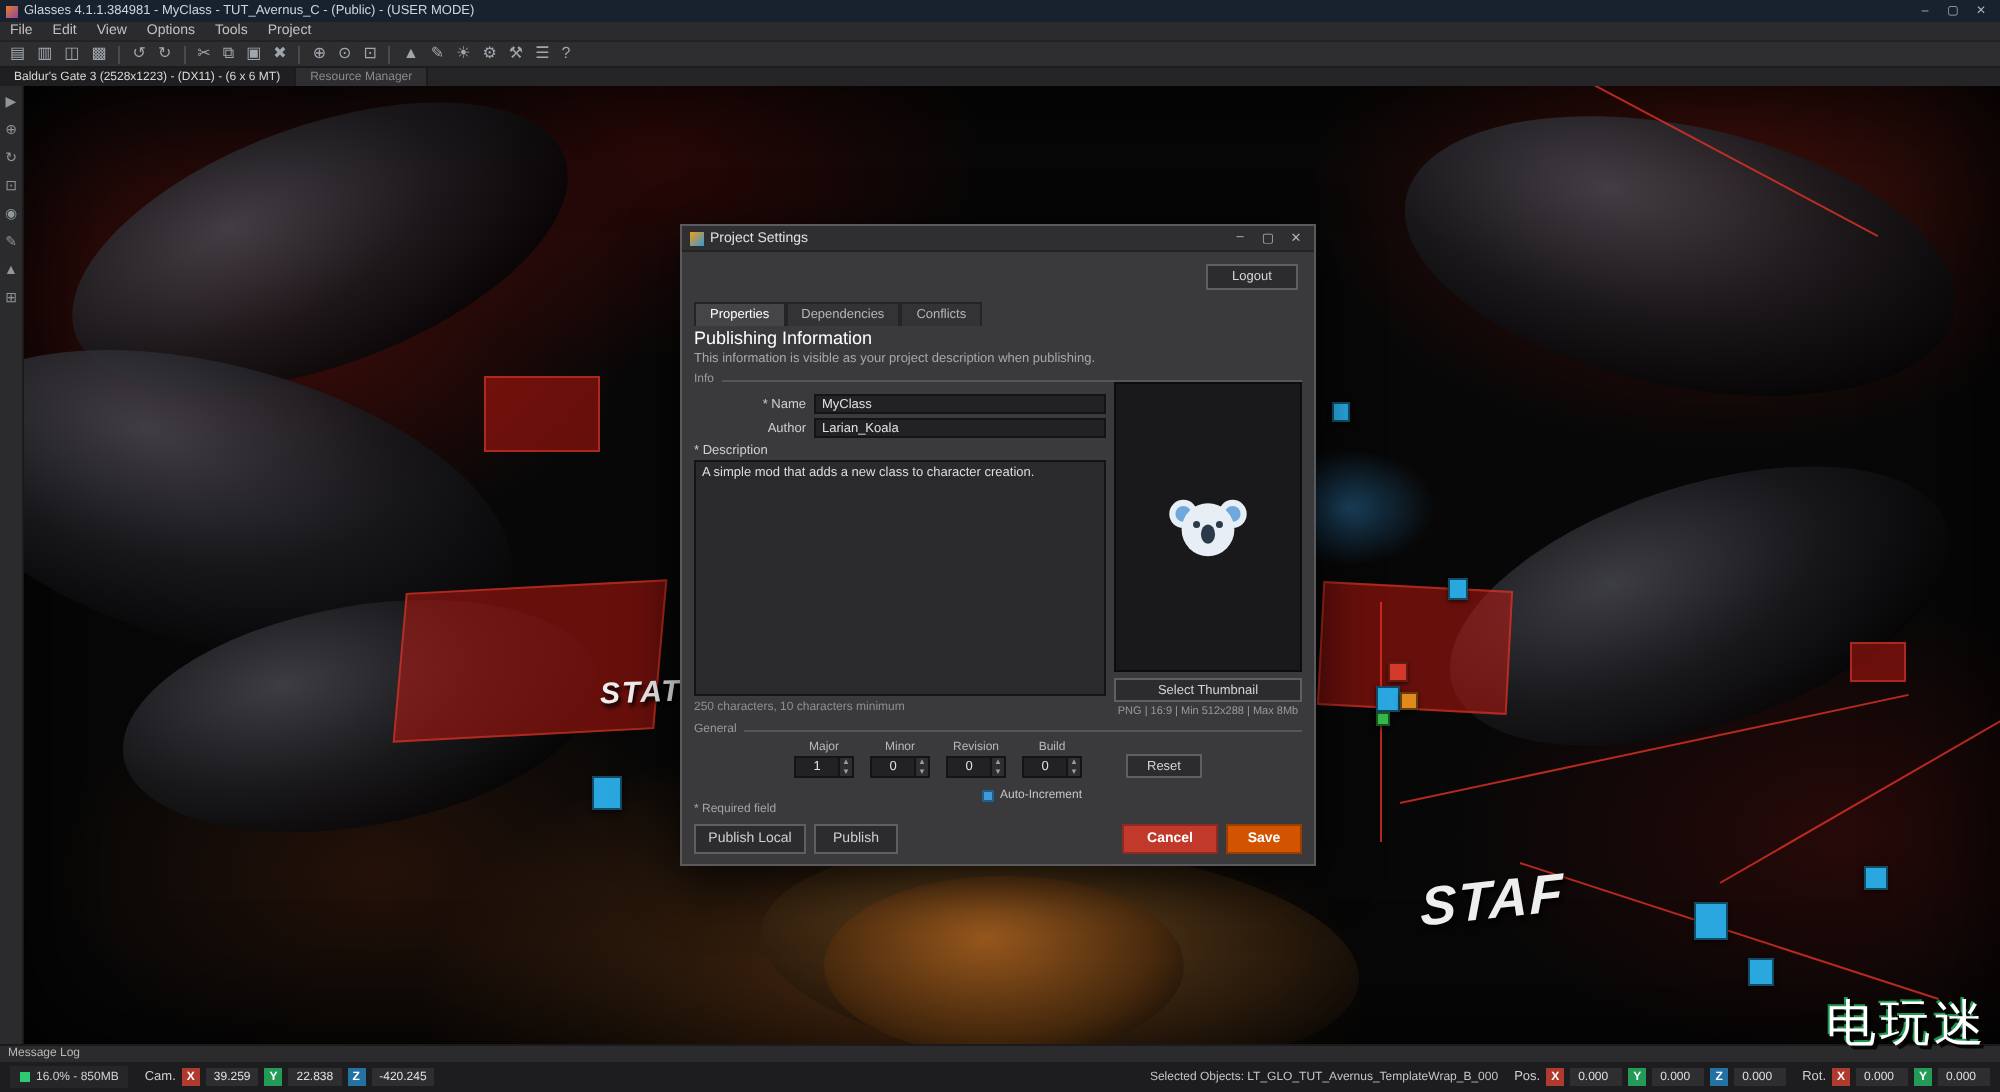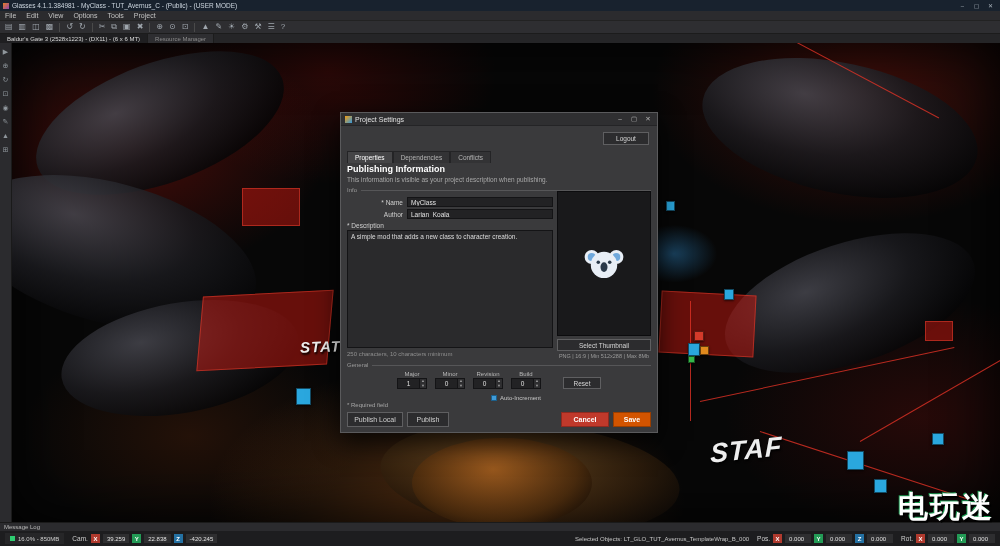--- a/index.html
+++ b/index.html
@@ -70,21 +70,21 @@
   .dlg-ctrl { font-size:6.5px; color:#b5b5b5; width:10px; text-align:center; }
   .dlg-body { position:relative; height:306px; }
 
   .logout { position:absolute; top:6px; right:8px; width:46px; height:13px; background:#2c2c2e;
             border:1px solid #5f5f61; color:#d5d5d5; font-size:6.5px;
             display:flex; align-items:center; justify-content:center; }
   .dlg-tabs { position:absolute; top:25px; left:6px; display:flex; }
   .dlg-tab { font-size:6.5px; color:#b5b5b5; padding:2px 7px; background:#333335;
              border:1px solid #242426; border-bottom:none; }
   .dlg-tab.active { background:#454547; color:#ffffff; }
-  .heading { position:absolute; top:38px; left:6px; font-size:9px; font-weight:bold; color:#ffffff; }
+  .heading { position:absolute; top:38px; left:6px; font-size:9px; font-weight:normal; color:#ffffff; }
   .subheading { position:absolute; top:50px; left:6px; font-size:6.5px; color:#a8a8a8; }
 
   .group { position:absolute; left:6px; right:6px; display:flex; align-items:center; gap:4px; }
   .group-label { font-size:6px; color:#9a9a9a; }
   .group-line { flex:1; height:1px; background:#565658; }
   .group.info { top:61px; } .group.general { top:236px; }
 
   .fld-row { position:absolute; left:6px; width:206px; display:flex; align-items:center; }
   .fld-row.name { top:71px; } .fld-row.author { top:83px; }
   .fld-label { width:60px; text-align:right; padding-right:4px; font-size:6.5px; color:#cfcfcf; }
@@ -140,21 +140,21 @@
   .sb-label { font-size:6.5px; color:#cfcfcf; }
   .axis { width:9px; height:9px; font-size:6px; font-weight:bold; color:#fff;
           display:flex; align-items:center; justify-content:center; }
   .axis.x { background:var(--axis_x,#b03a2e); } .axis.y { background:var(--axis_y,#239b56); }
   .axis.z { background:var(--axis_z,#2471a3); }
   .axis-val { background:#2e2e30; height:9px; padding:0 4px; font-size:6px; color:#e0e0e0;
               display:flex; align-items:center; min-width:26px; }
   .sb-spacer { flex:1; }
   .sel-text { font-size:6px; color:#c5c5c5; white-space:nowrap; }
 
-  .watermark { position:absolute; right:6px; bottom:18px; z-index:85; font-size:30px; font-weight:bold;
+  .watermark { position:absolute; right:6px; bottom:18px; z-index:85; font-size:25px; font-weight:normal;
                color:#ffffff; letter-spacing:2px;
                text-shadow:2px 2px 0 rgba(0,0,0,.85), -1px -1px 0 rgba(30,170,90,.9); }
 </style>
 </head>
 <body>
 
 <div class="screen">
 
   <div class="titlebar">
     <span class="app-icon"></span>

